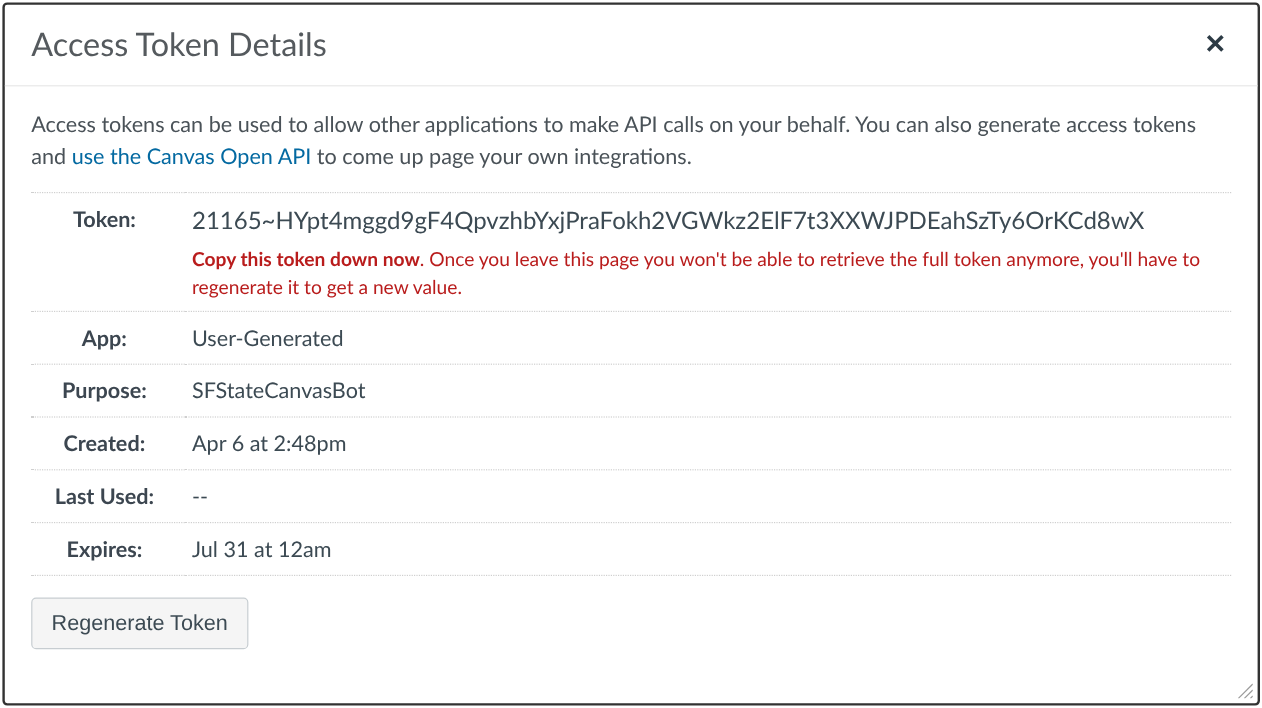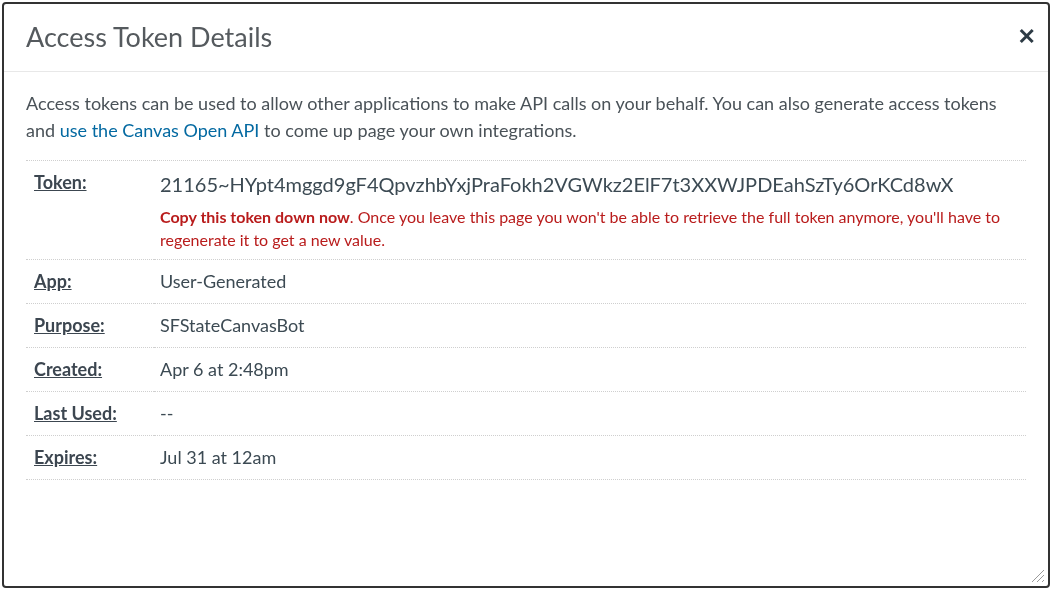--- a/index.html
+++ b/index.html
@@ -20,21 +20,21 @@
       border-radius: 4px;
       width: 1048px;
       height: 586px;
       margin: 2px;
       display: flex;
       flex-direction: column;
       position: relative;
       background: #fff;
     }
     .modal-header {
-      padding: 16px 8px 18px 22px;
+      padding: 16px 22px 18px 22px;
       border-bottom: 1px solid #e8e8e8;
       display: flex;
       align-items: center;
       justify-content: space-between;
     }
     .modal-title {
       font-size: 27px;
       font-weight: 400;
       color: #555a5e;
     }
@@ -67,28 +67,27 @@
     table.details {
       width: 100%;
       border-collapse: collapse;
       margin-bottom: 18px;
     }
     table.details tr {
       border-top: 1px dotted #cfcfcf;
       border-bottom: 1px dotted #cfcfcf;
     }
     table.details th {
-      text-align: left;
+      text-align: center;
       font-weight: 700;
       padding: 8px 14px 8px 8px;
       width: 128px;
       vertical-align: top;
       color: #3c4650;
       font-size: 18px;
-      text-decoration: underline;
     }
     table.details td {
       padding: 8px 6px;
       vertical-align: top;
       font-size: 18px;
       color: #3c4a53;
     }
     .token-val {
       word-break: break-all;
       font-size: 20px;
@@ -168,20 +167,21 @@
         <th>Last Used:</th>
         <td>--</td>
       </tr>
       <tr>
         <th>Expires:</th>
         <td>Jul 31 at 12am</td>
       </tr>
     </tbody>
       </table>
 
+    <button class="regen-btn">Regenerate Token</button>
   </div>
 
   <div class="resize-handle">
     <svg width="14" height="14" viewBox="0 0 14 14">
       <line x1="2" y1="14" x2="14" y2="2" stroke="#9a9a9a" stroke-width="1"></line>
       <line x1="7" y1="14" x2="14" y2="7" stroke="#9a9a9a" stroke-width="1"></line>
       <line x1="12" y1="14" x2="14" y2="12" stroke="#9a9a9a" stroke-width="1"></line>
     </svg>
   </div>
 </div>

